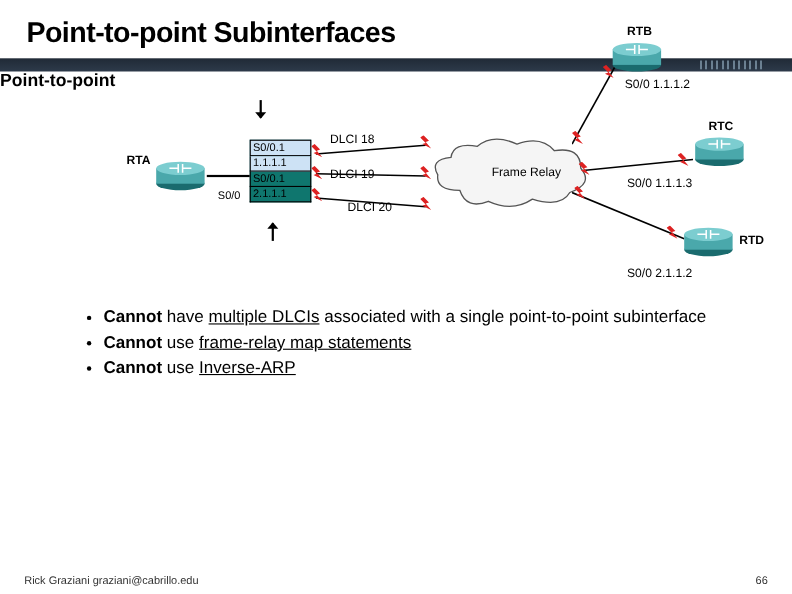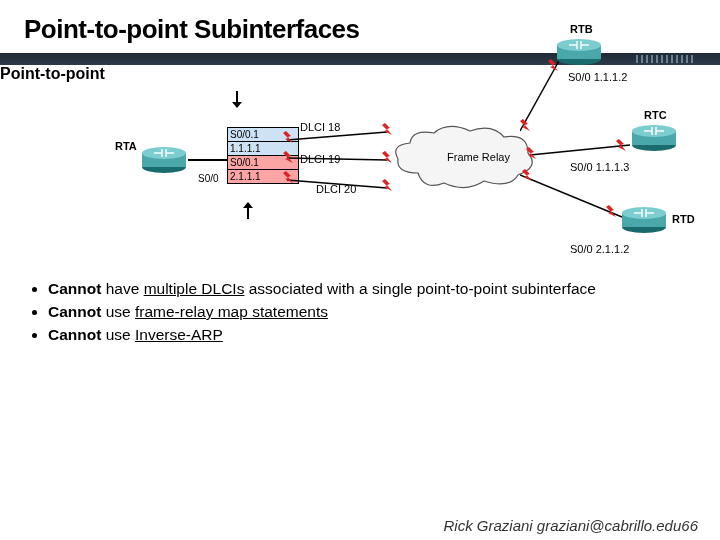--- a/index.html
+++ b/index.html
@@ -46,23 +46,23 @@
     width: 48px; height: 30px;
   }
   .router svg { width: 48px; height: 30px; }
   .cloud {
     position: absolute;
     width: 150px; height: 72px;
   }
   .cloud svg { width: 150px; height: 72px; }
   .ifbox {
     position: absolute;
-    width: 72px;
+    width: 56px;
     font-size: 10px;
-    background: #fca5a5;
+    background: #0f766e;
   }
   .ifbox .cell {
     border: 1px solid #000;
     border-top: none;
     padding: 1px 2px;
     line-height: 1.1;
     font-size: 10px;
   }
   .ifbox .cell:first-child { border-top: 1px solid #000; }
   .ifbox .hl { background: #cde2f5; }
@@ -104,34 +104,33 @@
     border-right: 5px solid transparent;
     border-bottom: 6px solid #000;
   }
 
   .body-text {
     padding: 10px 28px 0 28px;
     font-size: 15.5px;
     line-height: 1.35;
   }
   .bullets { margin: 4px 0 0 0; padding: 0 0 0 20px; }
-  .bullets li { margin-bottom: 2px; }
+  .bullets li { margin-bottom: 2px; margin-left: 46px; }
   .bullets.italic li { font-style: italic; }
   .u { text-decoration: underline; }
   .bi { font-weight: bold; font-style: italic; }
   .gap { height: 18px; }
   .footer {
     position: absolute;
     bottom: 6px;
     left: 22px; right: 22px;
-    font-size: 15px;
+    font-size: 10px;
     color: #333;
     display: flex;
-    justify-content: flex-end;
-    font-style: italic;
+    justify-content: space-between;
   }
 </style>
 </head>
 <body>
 
 <div class="title-bar">
   <div class="title-text">Point-to-point Subinterfaces</div>
 </div>
 <div class="divider-bar"></div>
 

